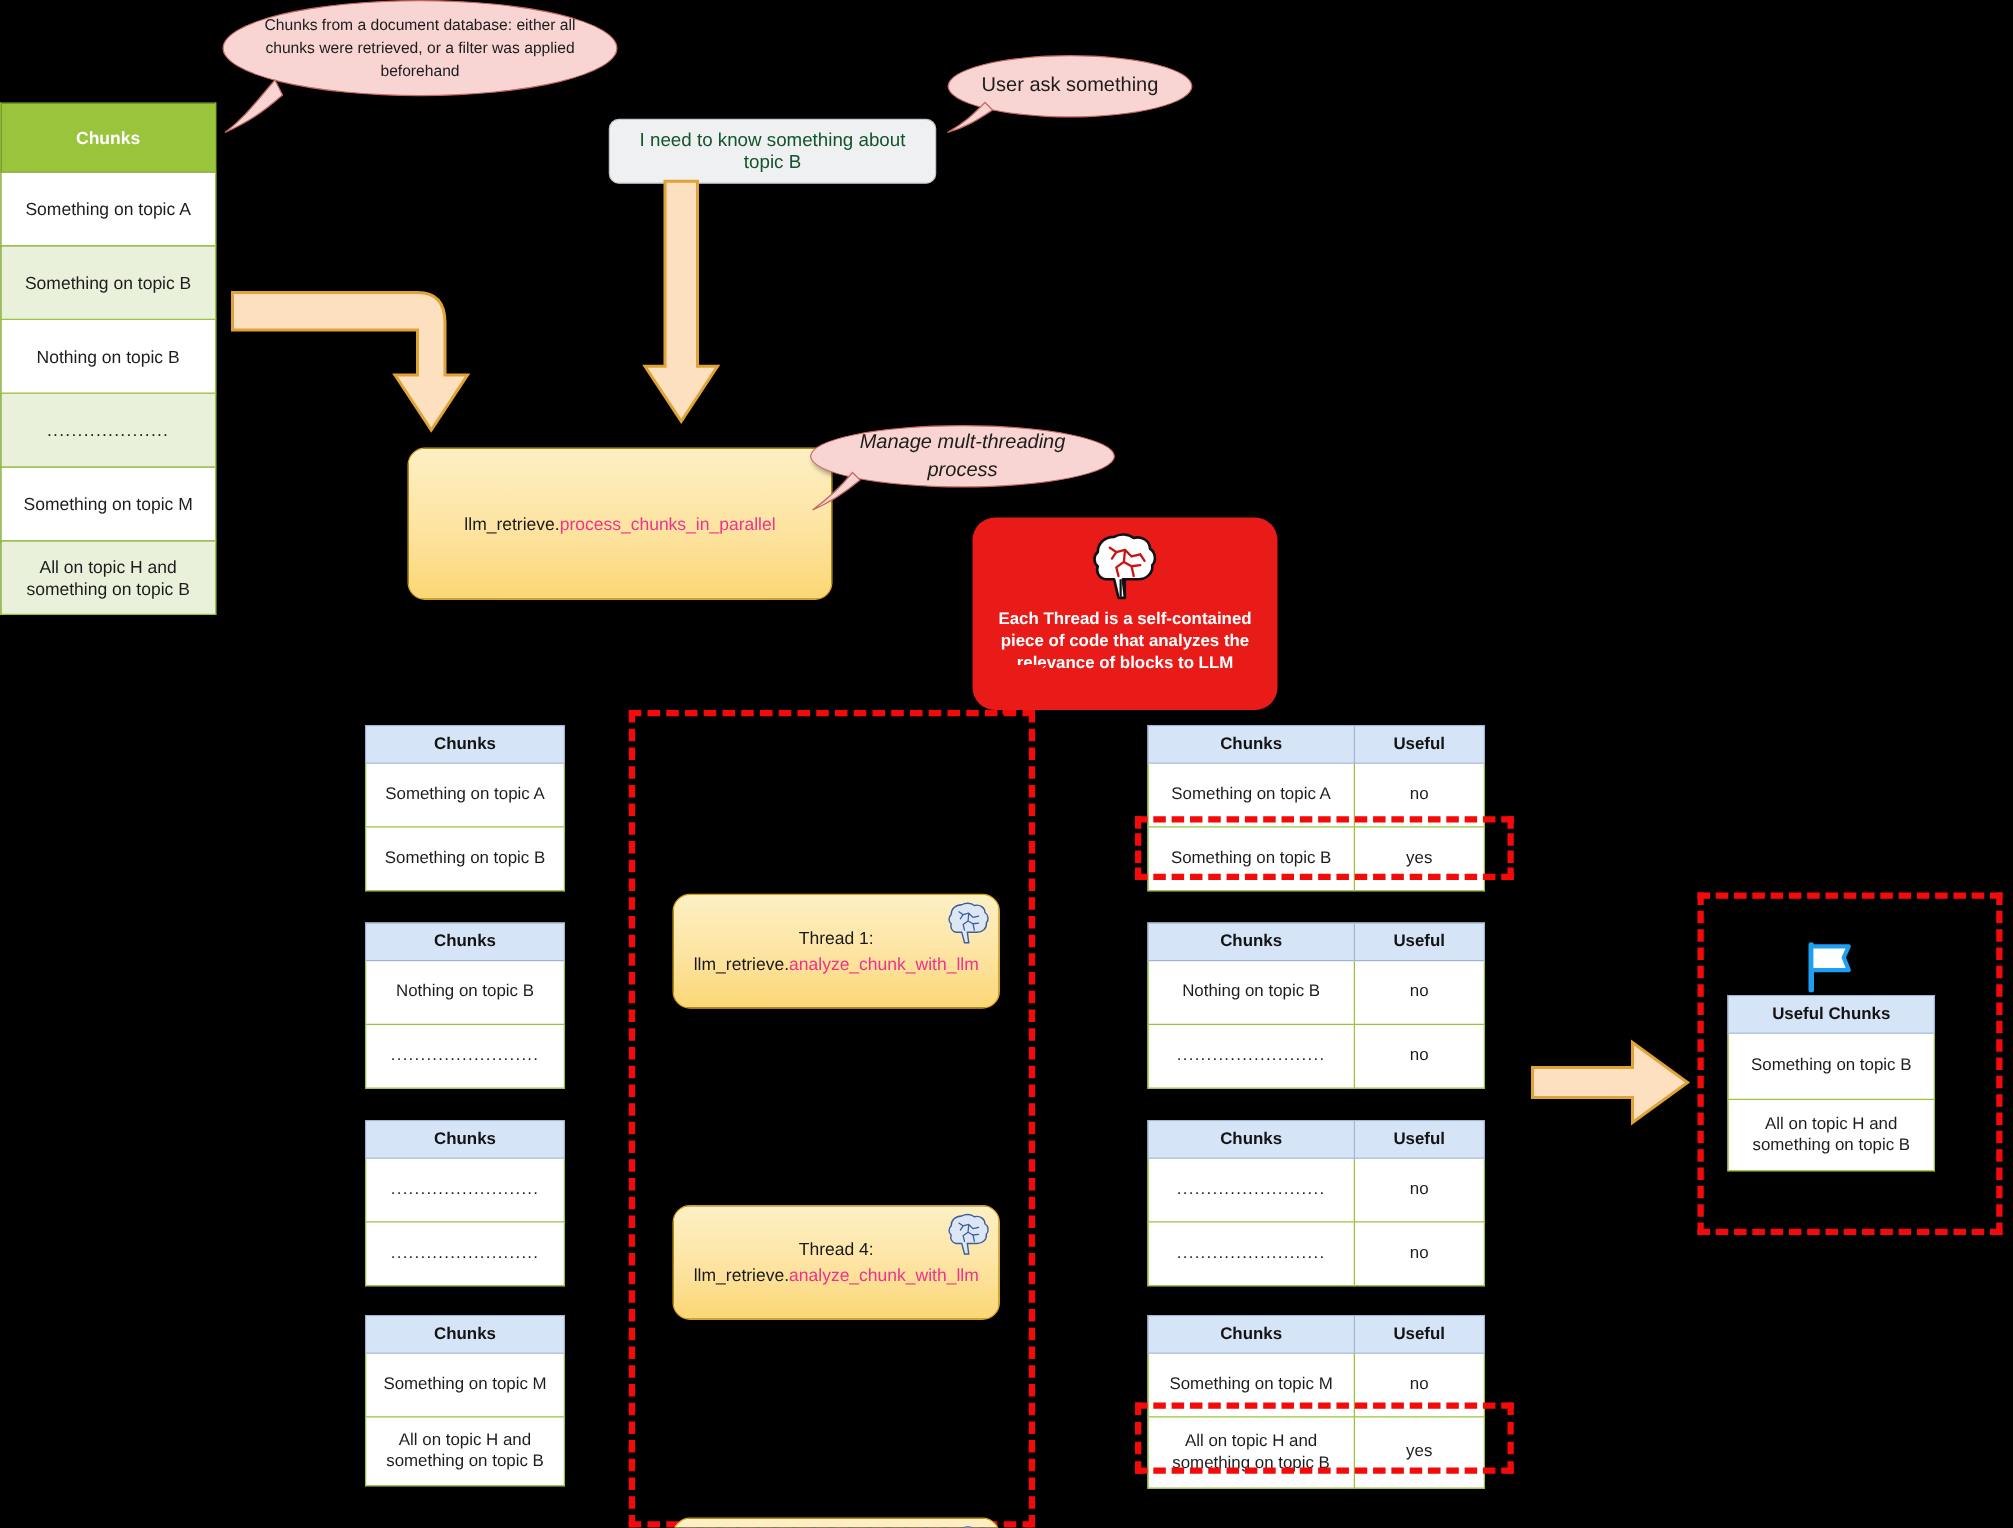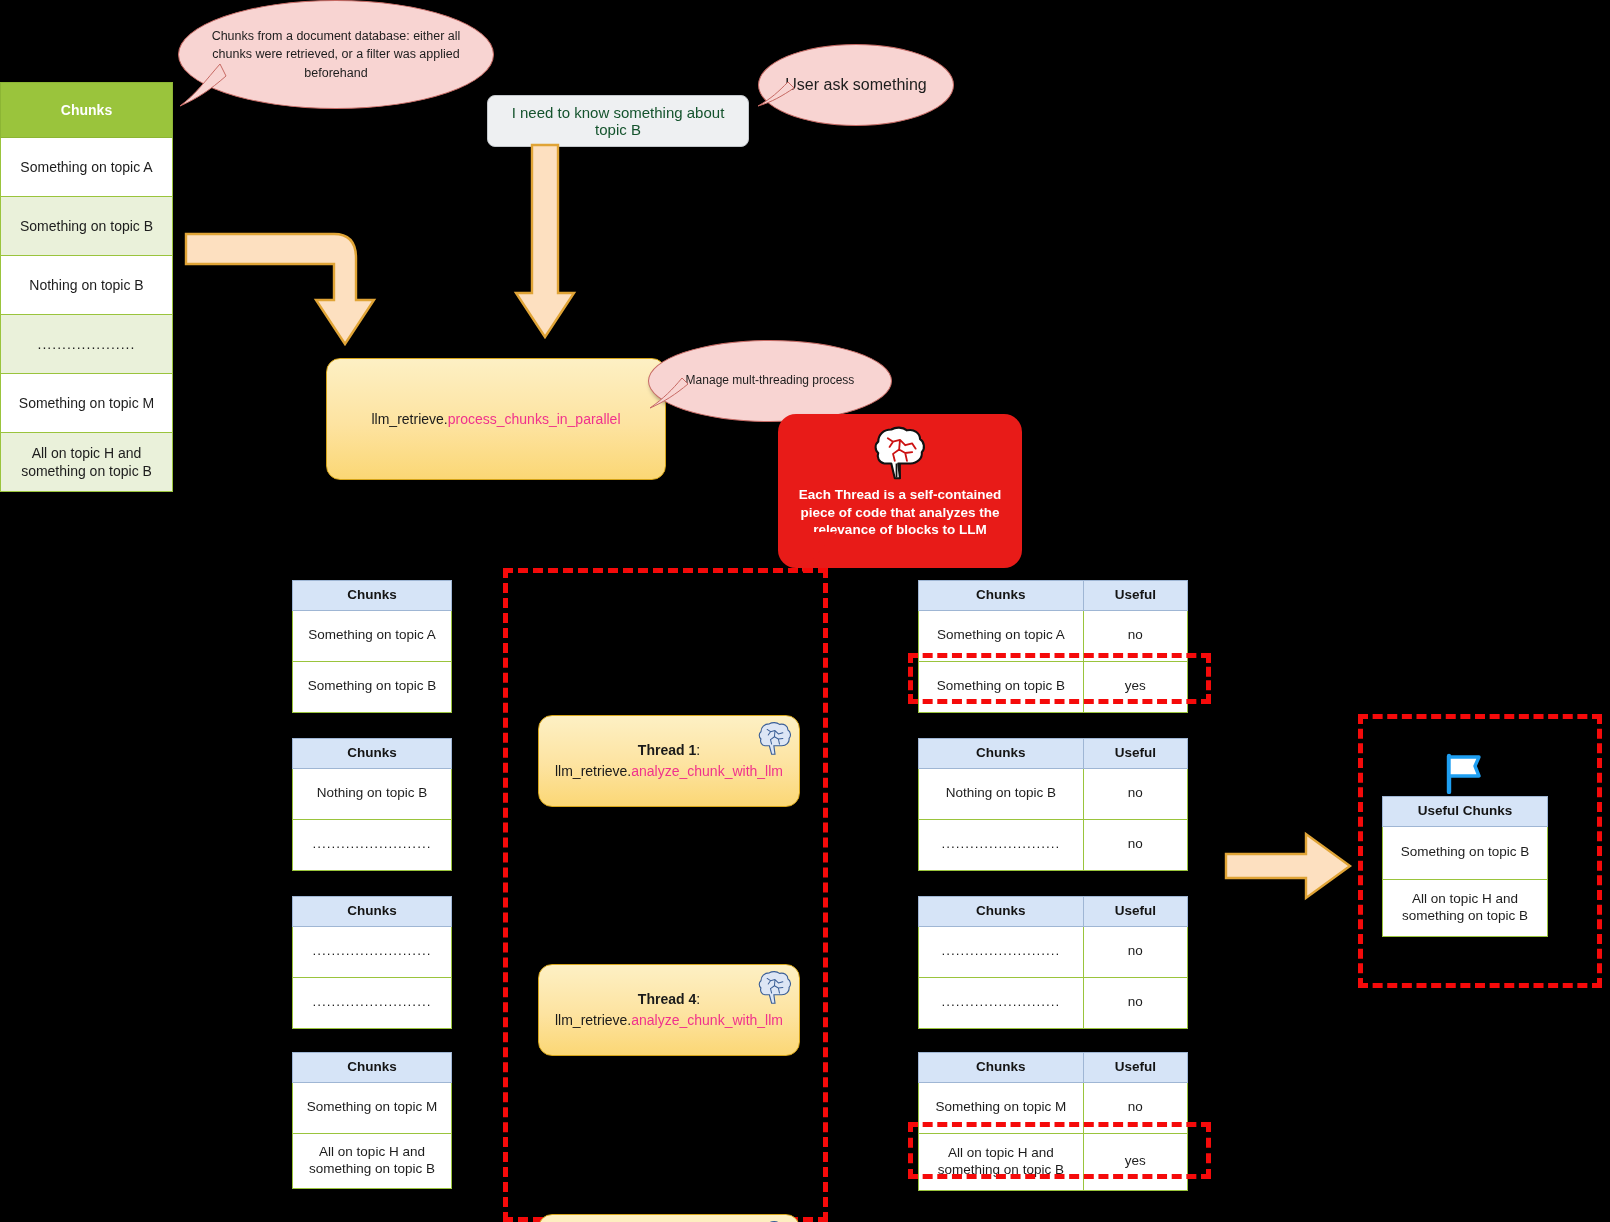--- a/index.html
+++ b/index.html
@@ -40,36 +40,36 @@
   
   .ybox{
     border:1px solid #d6a419;border-radius:14px;
     background:linear-gradient(180deg,#fdf0c4 0%,#fde3a0 55%,#fbd775 100%);
     box-shadow:2px 3px 4px rgba(0,0,0,.45);
     display:flex;align-items:center;justify-content:center;
     text-align:center;position:relative;
   }
   .ybox .line{font-size:14px;color:#1a1a1a;line-height:1.5;}
   .ybox .pink{color:#f0328c;}
-  .ybox .bold{font-weight:bold;}
+  .ybox .bold{font-weight:normal;}
 
   
   .msgbox{
     background:#eef0f2;border:1px solid #c3c7cb;border-radius:8px;
     box-shadow:2px 3px 4px rgba(0,0,0,.4);
     display:flex;align-items:center;justify-content:center;
     font-size:15px;color:#14532d;padding:0 14px;text-align:center;
   }
 
   
   .bubble{
     background:#f8d4d2;border:1px solid #c76a64;border-radius:50%;
     display:flex;align-items:center;justify-content:center;
     text-align:center;font-size:12.5px;color:#1d1d1d;line-height:1.45;
-    box-shadow:2px 3px 4px rgba(0,0,0,.35);padding:16px 18px;
+    box-shadow:2px 3px 4px rgba(0,0,0,.35);padding:0 18px;
   }
 
   
   .redbox{
     background:#e81b18;border-radius:18px;
     box-shadow:3px 4px 5px rgba(0,0,0,.5);
     display:flex;flex-direction:column;align-items:center;
     justify-content:flex-start;padding:12px 10px 14px;
   }
   .redbox .rtext{
@@ -146,21 +146,21 @@
   <path class="arrow-fill2" d="M0,0 L148,0 Q170,0 170,24 L170,66 L188,66 L159,110 L130,66 L148,66 L148,30 L0,30 Z"></path>
 </svg>
 
 <div class="abs ybox" style="left:284px;top:358px;width:340px;height:122px;margin-left:42px;">
   <div class="line">
     <span>llm_retrieve.</span><span class="pink">process_chunks_in_parallel</span>
   </div>
 </div>
 
 <div class="abs" style="left:648px;top:340px;width:206px;height:48px;">
-  <div class="bubble" style="width:206px;height:48px;font-size:12px;">
+  <div class="bubble" style="width:206px;height:48px;font-size:16px;font-style:italic;">
     <span>Manage mult-threading process</span>
   </div>
   <svg class="abs" style="left:-2px;top:30px;width:70px;height:45px;overflow:visible">
     <path d="M36,8 C26,20 18,28 4,38 C18,32 30,24 42,14 Z" fill="#f8d4d2" stroke="#c76a64" stroke-width="1"></path>
   </svg>
 </div>
 
 <div class="abs" style="left:778px;top:414px;width:224px;height:128px;">
   <div class="redbox" style="width:224px;height:128px;">
 

